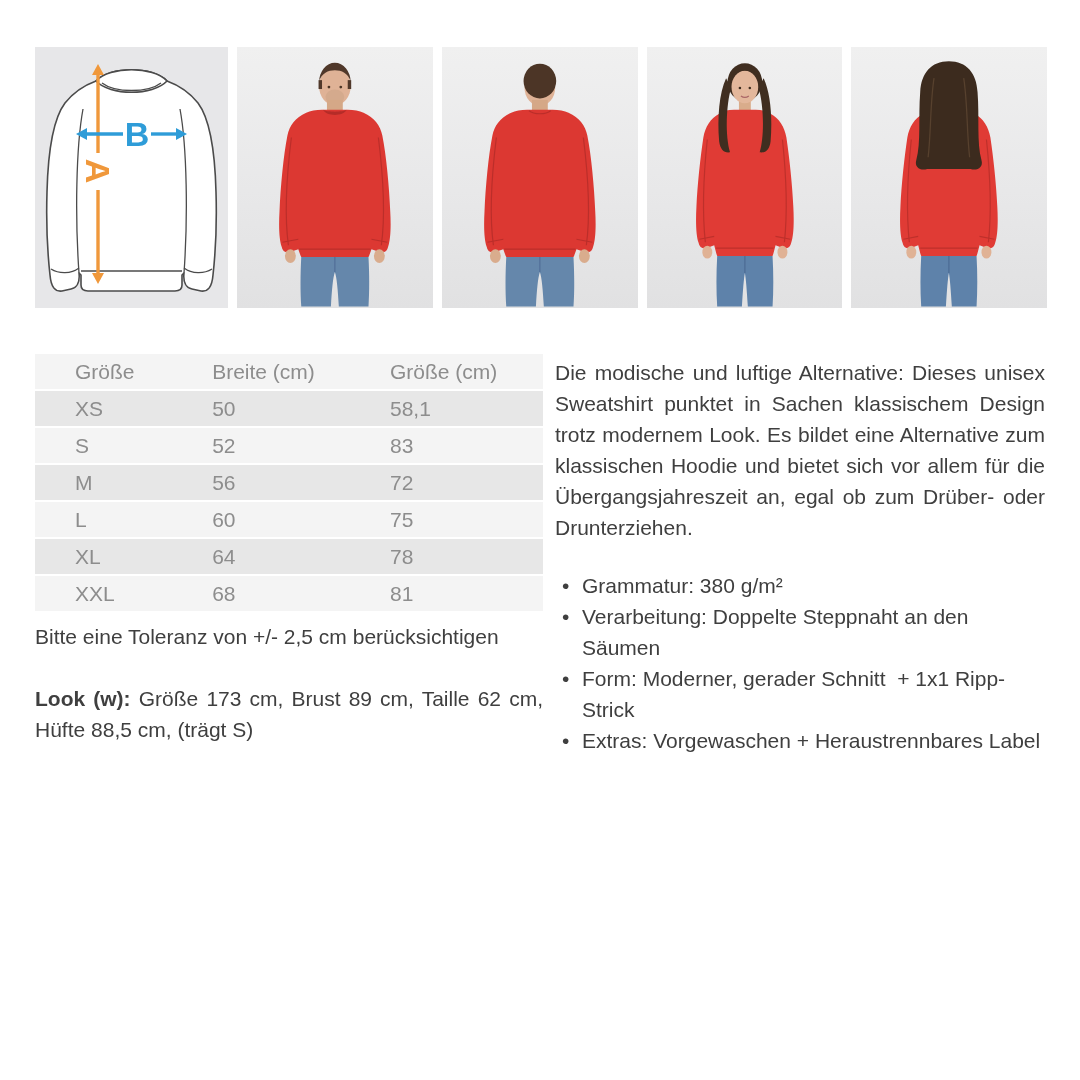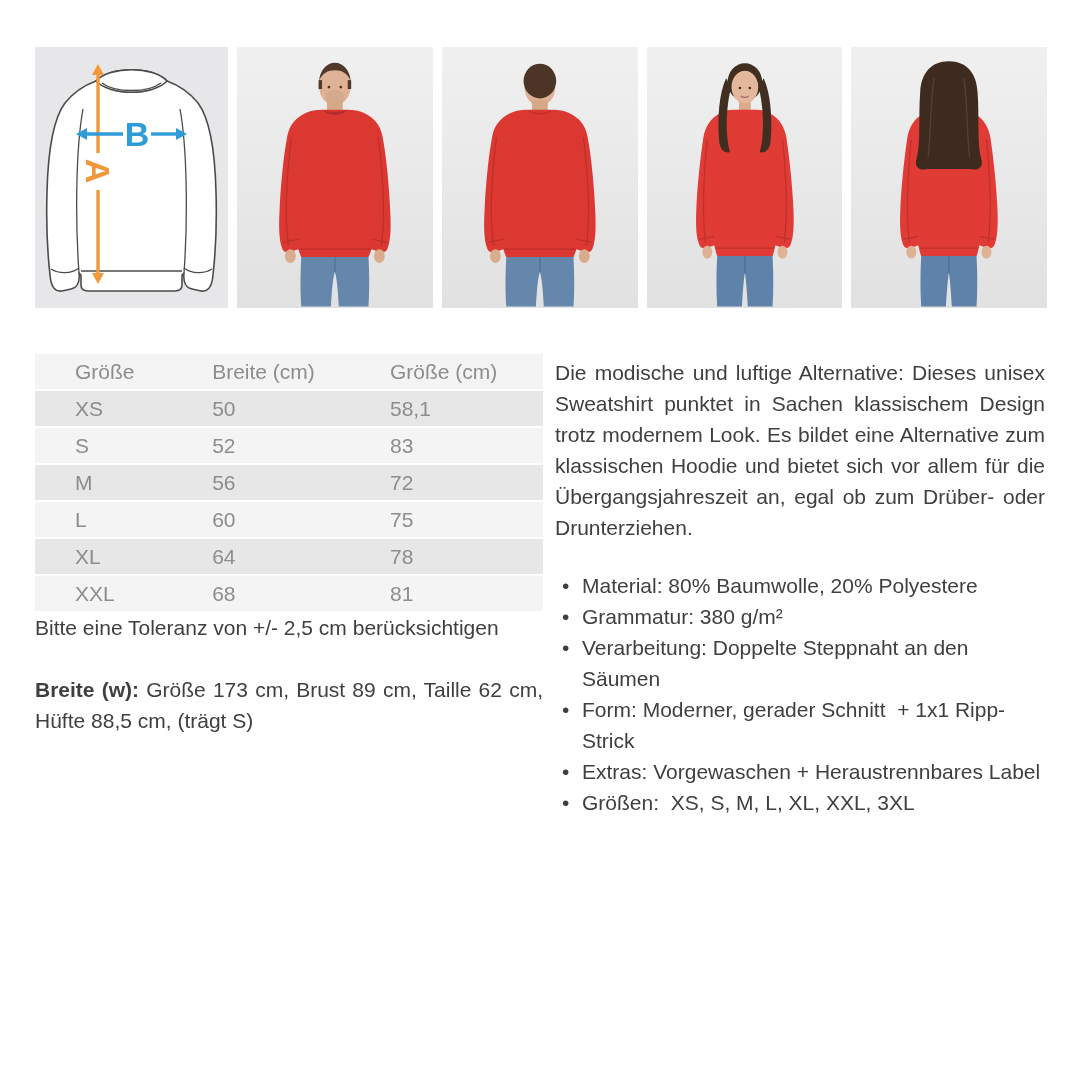--- a/index.html
+++ b/index.html
@@ -21,21 +21,21 @@
   table.size-table{width:100%;border-collapse:collapse;font-size:21px;color:#8d8d8d;}
   .size-table th,.size-table td{
     font-weight:400;text-align:left;height:35px;padding:0 0 0 40px;
     border-bottom:2px solid #ffffff;white-space:nowrap;
   }
   .size-table thead th{background:#f4f4f4;}
   .size-table tbody tr:nth-child(odd) td{background:#e7e7e7;}
   .size-table tbody tr:nth-child(even) td{background:#f4f4f4;}
   .col-size{width:27%;}.col-width{width:35%;}.col-height{width:38%;}
   
-  .tolerance{font-size:21px;line-height:30px;margin:0 0 0;}
+  .tolerance{font-size:21px;line-height:30px;margin:9px 0 0;}
   .model-par{font-size:21px;line-height:31px;margin:13px 0 0;text-align:justify;}
   .model-par.second{margin-top:31px;}
   .model-par b{font-weight:700;}
   
   .desc{font-size:21px;line-height:31px;margin:3px 0 0;text-align:justify;}
   ul.specs{list-style:none;margin:27px 0 0;padding:0;font-size:21px;line-height:31px;}
   ul.specs li{position:relative;padding-left:27px;white-space:pre-wrap;}
   ul.specs li::before{content:"\2022";position:absolute;left:7px;top:0;color:#3f3f3f;}
 </style>
 </head>
@@ -237,27 +237,25 @@
           <td>XXL</td>
           <td>68</td>
           <td>81</td>
         </tr>
       </tbody>
     </table>
 
     <p class="tolerance">Bitte eine Toleranz von +/- 2,5 cm berücksichtigen</p>
 
 
-    <p class="model-par second"><b>Breite (w):</b><span> Größe 173 cm, Brust 89 cm, Taille 62 cm, Hüfte 88,5 cm, (trägt S)</span></p>
+    <p class="model-par second"><b>Look (w):</b><span> Größe 173 cm, Brust 89 cm, Taille 62 cm, Hüfte 88,5 cm, (trägt S)</span></p>
   </div>
 
   <div class="right-col">
     <p class="desc">Die modische und luftige Alternative: Dieses unisex Sweatshirt punktet in Sachen klassischem Design trotz modernem Look. Es bildet eine Alternative zum klassischen Hoodie und bietet sich vor allem für die Übergangsjahreszeit an, egal ob zum Drüber- oder Drunterziehen.</p>
     <ul class="specs">
-      <li>Material: 80% Baumwolle, 20% Polyestere</li>
       <li>Grammatur: 380 g/m²</li>
       <li>Verarbeitung: Doppelte Steppnaht an den Säumen</li>
       <li>Form: Moderner, gerader Schnitt  + 1x1 Ripp-Strick</li>
       <li>Extras: Vorgewaschen + Heraustrennbares Label</li>
-      <li>Größen:  XS, S, M, L, XL, XXL, 3XL</li>
     </ul>
   </div>
 </div>
 
 </body></html>

